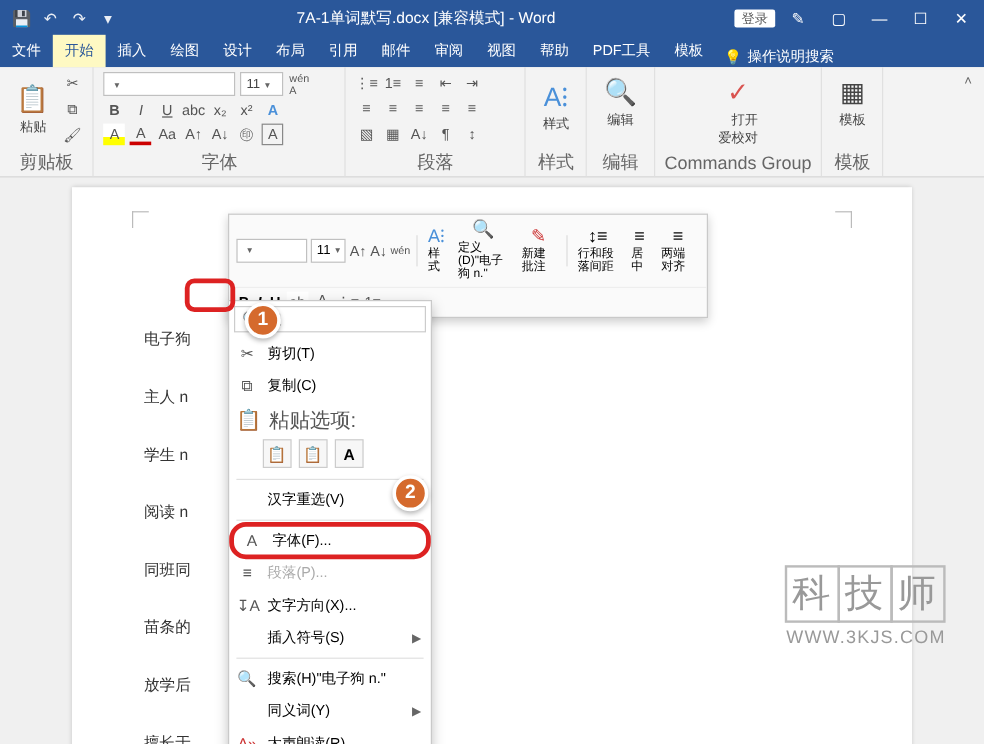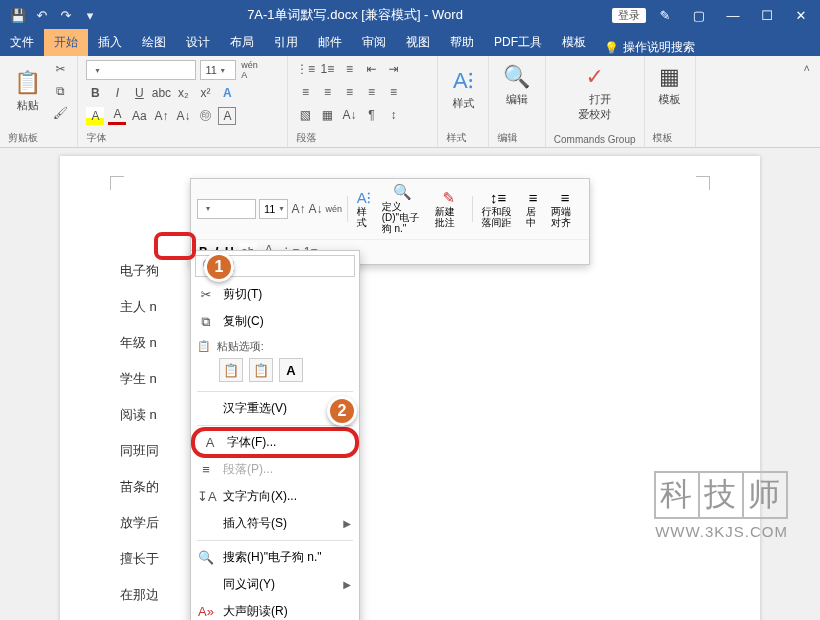--- a/index.html
+++ b/index.html
@@ -10,42 +10,42 @@
   .titlebar .qat { display: flex; gap: 8px; padding-left: 10px; align-items: center; }
   .titlebar .qat span { width: 16px; height: 16px; display: flex; align-items: center; justify-content: center; font-size: 13px; opacity: .9; }
   .titlebar .title { flex: 1; text-align: center; font-size: 13px; }
   .titlebar .right { display: flex; align-items: center; gap: 4px; padding-right: 4px; }
   .titlebar .login { background: #fff; color: #555; font-size: 11px; padding: 0 6px; border-radius: 2px; }
   .titlebar .winbtn { width: 30px; height: 28px; display: flex; align-items: center; justify-content: center; font-size: 13px; }
 
   
   .ribtabs { height: 26px; background: #2a579a; display: flex; align-items: flex-end; font-size: 12px; color: #fff; }
   .ribtabs .tab { padding: 5px 10px 5px; cursor: pointer; }
-  .ribtabs .tab.active { background: #fdba74; color: #2a579a; }
+  .ribtabs .tab.active { background: #fef9c3; color: #2a579a; }
   .ribtabs .tell { display: flex; align-items: center; gap: 4px; padding: 0 8px; color: #fff; }
   .ribtabs .tell .bulb { font-size: 12px; }
 
   
   .ribbon { height: 92px; background: #f3f3f3; border-bottom: 1px solid #d0d0d0; display: flex; font-size: 11px; color: #444; }
   .group { border-right: 1px solid #e0e0e0; padding: 4px 8px 2px; display: flex; flex-direction: column; justify-content: space-between; }
-  .group .glabel { font-size: 10px; color: #666; padding-top: 2px; }
+  .group .glabel { text-align: center; font-size: 15px; color: #666; padding-top: 2px; }
   .grow { display: flex; align-items: center; gap: 4px; }
   .combo { height: 20px; border: 1px solid #c0c0c0; background: #fff; display: flex; align-items: center; font-size: 11px; padding: 0 4px; }
   .combo .arrow { margin-left: 4px; font-size: 8px; color: #666; }
   .iconbtn { width: 18px; height: 18px; display: flex; align-items: center; justify-content: center; font-size: 12px; color: #555; }
   .bigbtn { display: flex; flex-direction: column; align-items: center; gap: 2px; padding: 4px 6px; font-size: 11px; }
   .bigbtn .ic { font-size: 22px; }
 
   
   .docarea { position: absolute; top: 148px; left: 0; right: 0; bottom: 0; background: #f0f0f0; overflow: hidden; }
   .page { position: absolute; top: 8px; left: 60px; width: 700px; height: 600px; background: #fff; box-shadow: 0 0 4px rgba(0,0,0,.2); padding: 30px 60px 20px 60px; }
   .page .corner { position: absolute; width: 14px; height: 14px; border-color: #bbb; }
   .page .corner.tl { top: 20px; left: 50px; border-top: 1px solid #bbb; border-left: 1px solid #bbb; }
   .page .corner.tr { top: 20px; right: 50px; border-top: 1px solid #bbb; border-right: 1px solid #bbb; }
-  .docline { font-size: 13px; color: #333; margin-top: 18px; }
+  .docline { font-size: 13px; color: #333; margin-top: 30px; }
 
   
   .selbox { position: absolute; top: 232px; left: 154px; width: 42px; height: 28px; border: 4px solid #d22; border-radius: 8px; z-index: 30; }
 
   
   .minitb { position: absolute; top: 178px; left: 190px; width: 400px; background: #fafafa; border: 1px solid #c9c9c9; box-shadow: 0 3px 8px rgba(0,0,0,.2); font-size: 11px; z-index: 20; }
   .minitb .row { display: flex; align-items: center; padding: 3px 6px; gap: 3px; border-bottom: 1px solid #eee; }
   .minitb .row:last-child { border-bottom: none; }
   .minitb .sep { width: 1px; height: 26px; background: #ddd; margin: 0 2px; }
   .minitb .vbtn { display: flex; flex-direction: column; align-items: center; font-size: 10px; line-height: 1.1; padding: 2px 4px; }
@@ -54,21 +54,21 @@
 
   
   .ctxmenu { position: absolute; top: 250px; left: 190px; width: 170px; background: #fff; border: 1px solid #c9c9c9; box-shadow: 0 4px 10px rgba(0,0,0,.25); font-size: 12px; z-index: 25; }
   .ctxmenu .search { margin: 4px; height: 22px; border: 1px solid #ccc; display: flex; align-items: center; padding: 0 6px; gap: 6px; color: #888; }
   .ctxmenu .mi { display: flex; align-items: center; padding: 5px 8px 5px 6px; gap: 8px; position: relative; }
   .ctxmenu .mi.highlight { border: 4px solid #d22; border-radius: 14px; margin: -2px 0; padding: 3px 8px 3px 6px; }
   .ctxmenu .mi.disabled { color: #aaa; }
   .ctxmenu .mi .ic { width: 18px; text-align: center; font-size: 13px; color: #555; }
   .ctxmenu .mi .sub { position: absolute; right: 8px; font-size: 10px; color: #666; }
   .ctxmenu .msep { height: 1px; background: #e0e0e0; margin: 3px 6px; }
-  .ctxmenu .ghead { font-size: 11px; color: #555; padding: 4px 8px 2px 28px; }
+  .ctxmenu .ghead { font-size: 17px; color: #555; padding: 4px 8px 2px 28px; }
   .ctxmenu .pasterow { display: flex; gap: 6px; padding: 2px 8px 6px 28px; }
   .ctxmenu .pasterow .pic { width: 24px; height: 24px; border: 1px solid #ccc; display: flex; align-items: center; justify-content: center; font-size: 13px; background: #f7f7f7; }
 
   
   .badge { position: absolute; width: 30px; height: 30px; background: #d56a2d; border: 3px solid #fff; border-radius: 50%; color: #fff; font-weight: bold; font-size: 16px; display: flex; align-items: center; justify-content: center; box-shadow: 0 2px 4px rgba(0,0,0,.3); z-index: 40; }
   .badge.b1 { top: 252px; left: 204px; }
   .badge.b2 { top: 396px; left: 327px; }
 
   
   .wm { position: absolute; right: 32px; bottom: 80px; text-align: right; z-index: 5; }
@@ -228,21 +228,20 @@
   <div style="padding:6px 10px;color:#666">˄</div>
 </div>
 
 <div class="docarea">
   <div class="page">
     <div class="corner tl"></div>
     <div class="corner tr"></div>
     <div style="height:58px"></div>
     <div class="docline">电子狗</div>
     <div class="docline">主人 n</div>
-    <div class="docline">年级 n</div>
     <div class="docline">学生 n</div>
     <div class="docline">阅读 n</div>
     <div class="docline">同班同</div>
     <div class="docline">苗条的</div>
     <div class="docline">放学后</div>
     <div class="docline">擅长于</div>
     <div class="docline">在那边</div>
 
   </div>
 </div>

